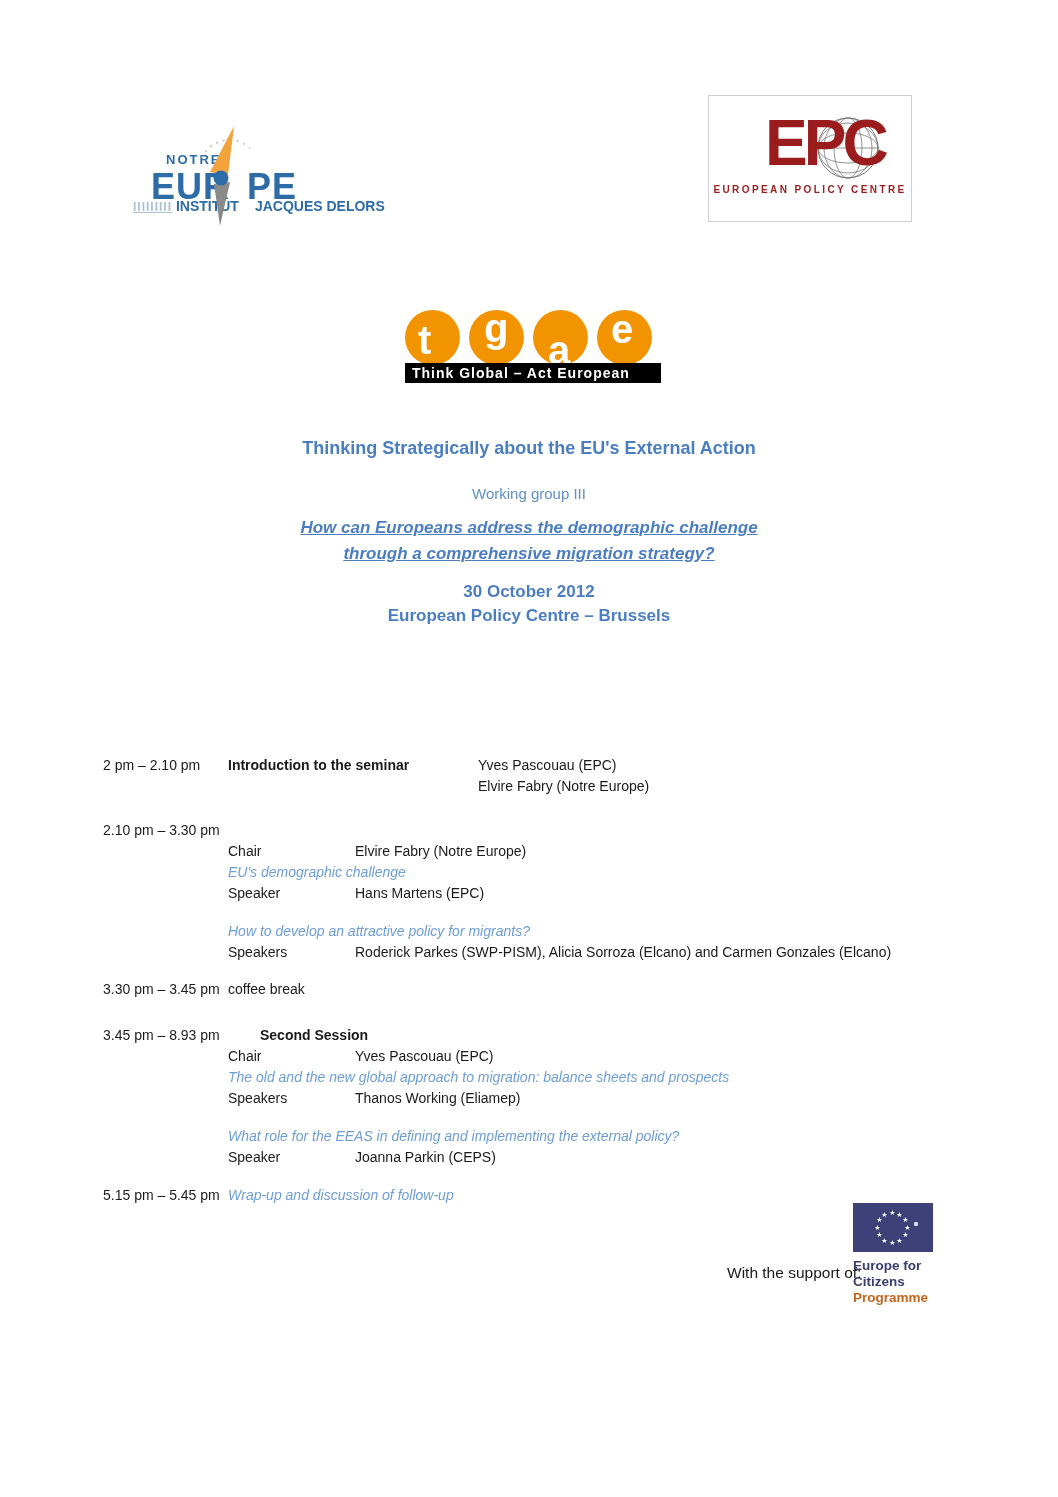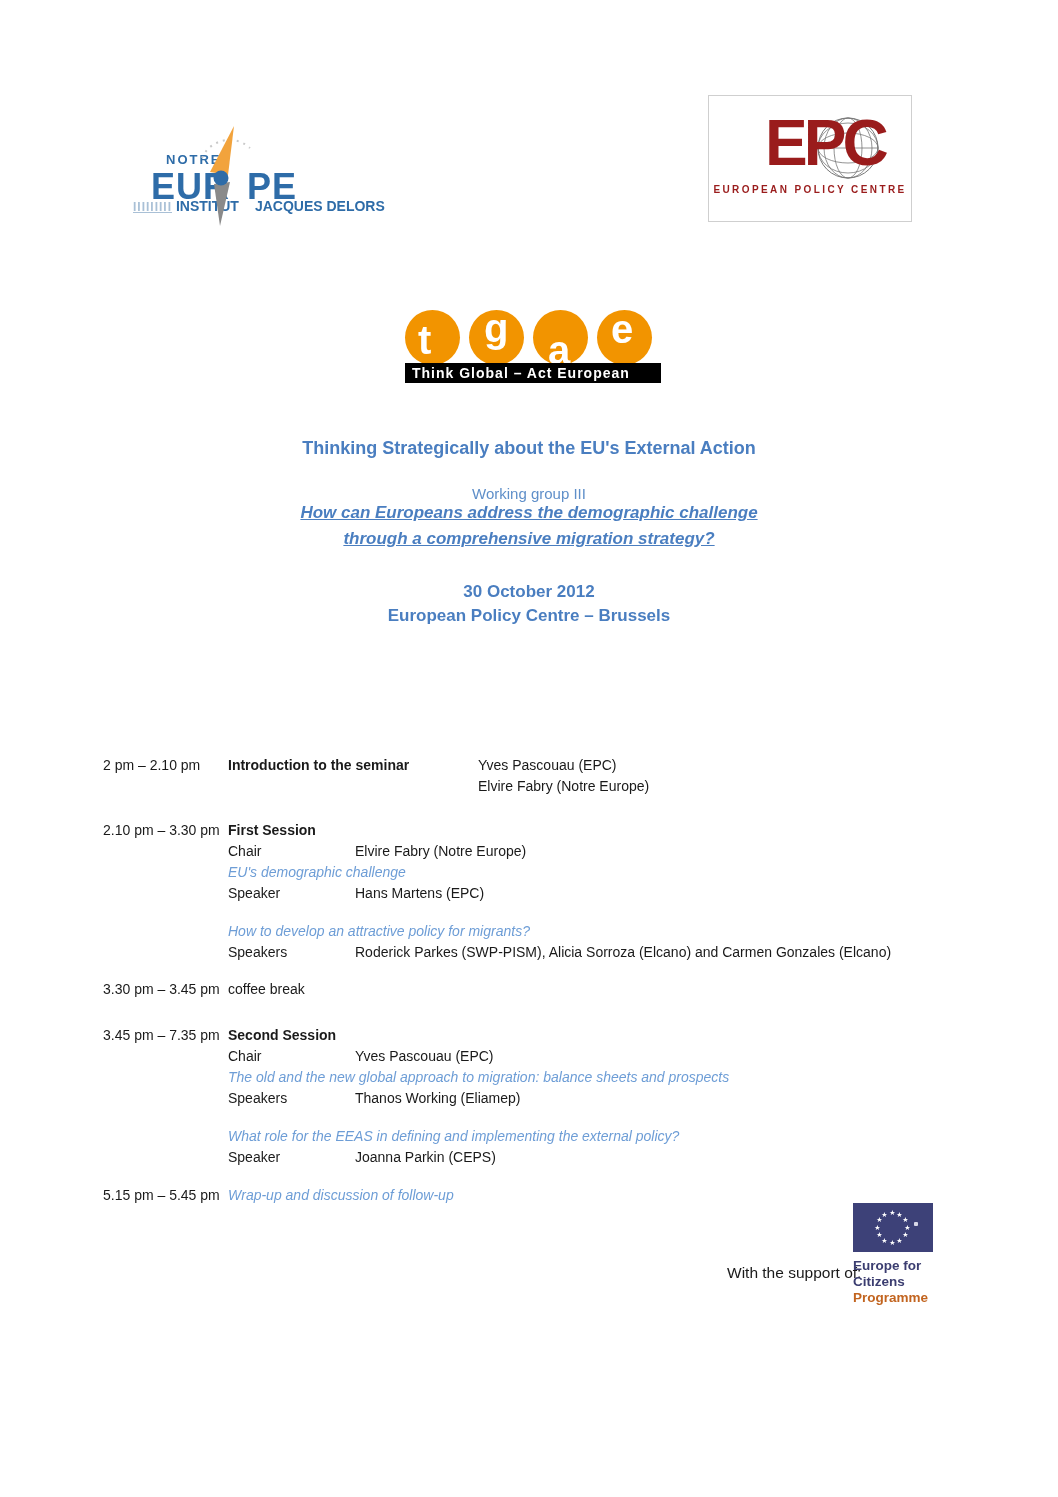--- a/index.html
+++ b/index.html
@@ -44,21 +44,21 @@
   .tgae-letter.l-g{left:15px;top:-2px;}
   .tgae-letter.l-a{left:15px;top:20px;}
   .tgae-letter.l-e{left:14px;top:-1px;}
   .tgae-bar{position:relative;z-index:2;margin-top:-2px;background:#000000;
     color:#ffffff;height:20px;line-height:20px;font-size:14px;font-weight:bold;
     letter-spacing:1px;padding-left:7px;}
 
   
   .title{top:438px;font-size:18px;font-weight:bold;color:#4a7ec0;}
   .subtitle{top:485px;font-size:15px;color:#5f8fc9;}
-  .question{top:500px;font-size:17px;font-weight:bold;font-style:italic;
+  .question{top:515px;font-size:17px;font-weight:bold;font-style:italic;
     color:#4a7ec0;line-height:26px;}
   .question span{text-decoration:underline;}
   .dateblock{top:580px;font-size:17px;font-weight:bold;color:#4a7ec0;line-height:24px;}
   .drafttype{top:674px;font-size:16px;color:#1a1a1a;}
 
   
   .sched{left:103px;width:860px;font-size:14px;line-height:21px;}
   .row{display:grid;grid-template-columns:125px 127px 1fr;}
   .row.introrow{grid-template-columns:125px 250px 1fr;}
   .row.span2{grid-template-columns:125px 1fr;}
@@ -143,21 +143,20 @@
       <div>
         <div>Yves Pascouau (EPC)</div>
         <div>Elvire Fabry (Notre Europe)</div>
       </div>
     </div>
   </div>
 
   <div class="abs sched" style="top:820px;">
     <div class="row">
       <div>2.10 pm – 3.30 pm</div>
-      <div class="b" style="grid-column:2 / 4;">First Session</div>
     </div>
     <div class="row">
       <div></div>
       <div>Chair</div>
       <div>Elvire Fabry (Notre Europe)</div>
     </div>
     <div class="row span2">
       <div></div>
       <div class="topic">EU's demographic challenge</div>
     </div>
@@ -182,22 +181,22 @@
 
   <div class="abs sched" style="top:979px;">
     <div class="row span2">
       <div>3.30 pm – 3.45 pm</div>
       <div>coffee break</div>
     </div>
   </div>
 
   <div class="abs sched" style="top:1025px;">
     <div class="row">
-      <div>3.45 pm – 7.35 pm</div>
-      <div class="b" style="grid-column:2 / 4;">Second Session</div>
+      <div>3.45 pm – 8.93 pm</div>
+      <div class="b" style="grid-column:2 / 4;margin-left:32px;">Second Session</div>
     </div>
     <div class="row">
       <div></div>
       <div>Chair</div>
       <div>Yves Pascouau (EPC)</div>
     </div>
     <div class="row span2">
       <div></div>
       <div class="topic">The old and the new global approach to migration: balance sheets and prospects</div>
     </div>

